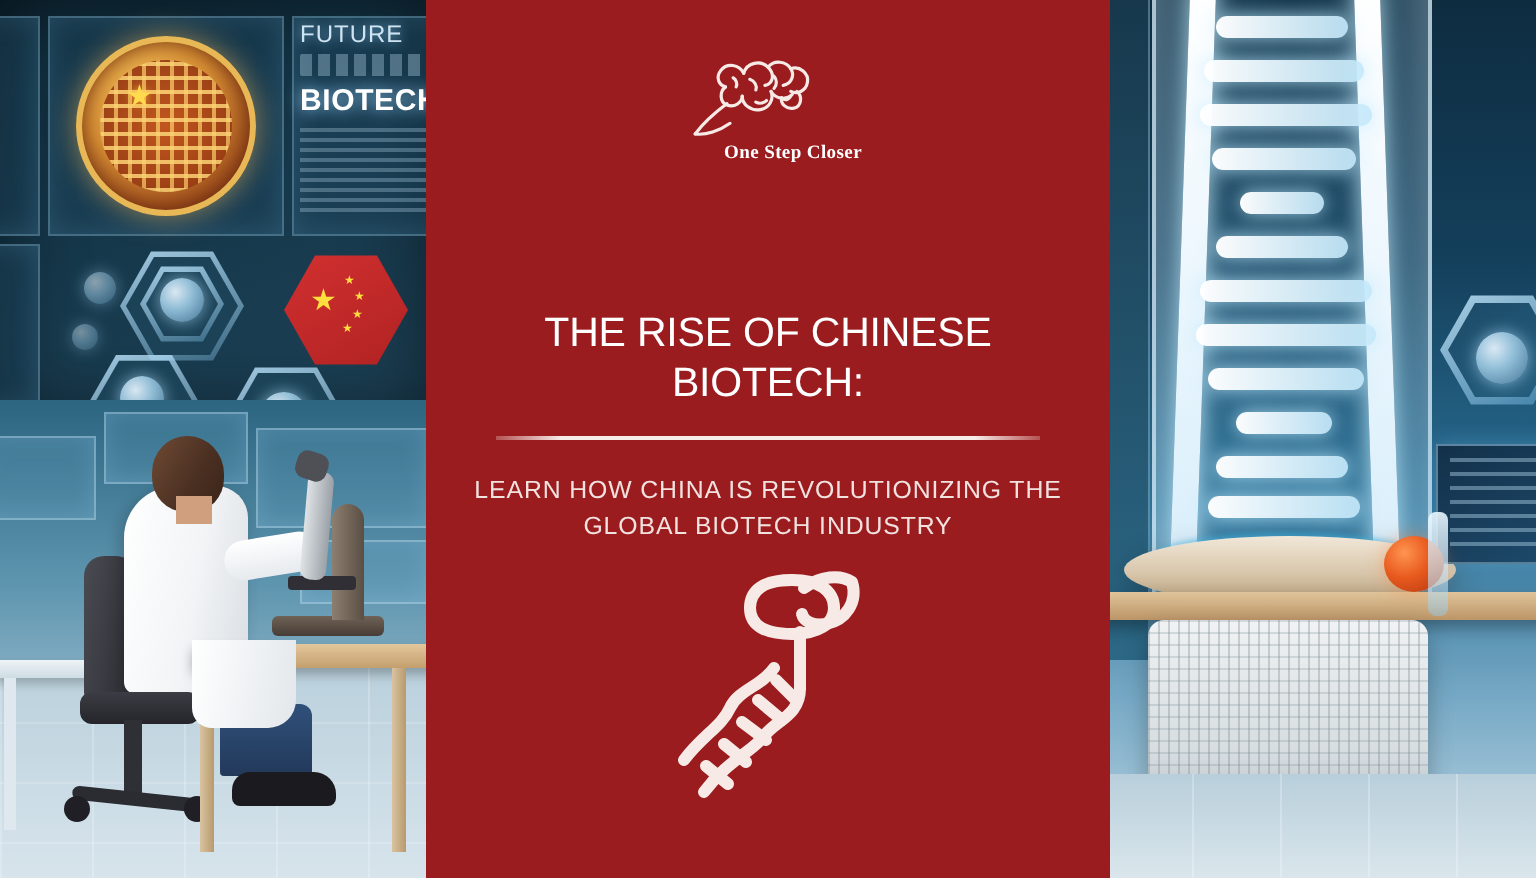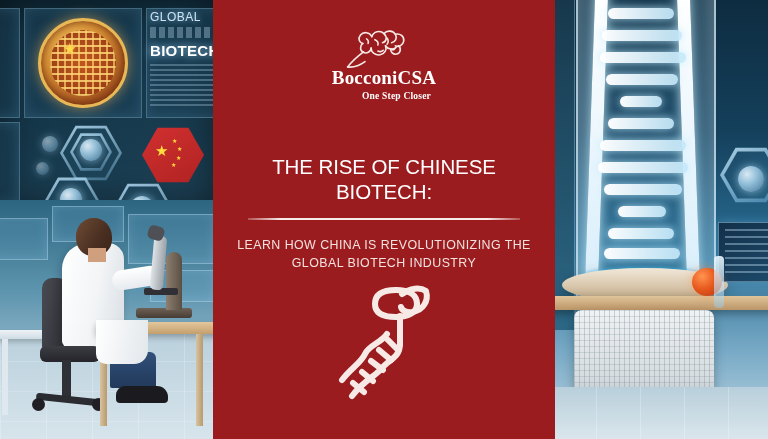--- a/index.html
+++ b/index.html
@@ -345,21 +345,21 @@
     <div class="lp-board">
       <div class="hud-cell hud-c1"></div>
       <div class="hud-cell hud-c2"></div>
       <div class="hud-cell hud-c3"></div>
       <div class="hud-cell hud-c4"></div>
 
       <div class="seal">
         <span class="seal-star">★</span>
       </div>
 
-      <div class="txt-chinese">GLOBAL</div>
+      <div class="txt-chinese">FUTURE</div>
       <div class="txt-ghost"></div>
       <div class="txt-biotech">BIOTECH</div>
       <div class="txt-body"></div>
 
       <div class="hex-ring" style="left:60px; top:124px; width:62px; height:58px;"></div>
       <div class="hex-ring" style="left:70px; top:132px; width:42px; height:40px;"></div>
       <div class="cellball" style="left:80px; top:139px; width:22px; height:22px;"></div>
 
       <div class="cellball" style="left:42px; top:136px; width:16px; height:16px; opacity:.55;"></div>
       <div class="cellball" style="left:36px; top:162px; width:13px; height:13px; opacity:.45;"></div>
@@ -468,21 +468,20 @@
         <path d="M62 26c3 5 10 6 14 2"></path>
         <path d="M79 26c4 3 3 10-2 11s-9-3-8-7"></path>
         <path d="M48 18c3 1 5 4 4 7"></path>
         <path d="M64 16c2 2 2 6 0 8"></path>
         <path d="M37 17c2 1 3 4 2 6"></path>
         <path d="M70 31c2 1 4 0 5-2"></path>
         <path d="M52 33c2 1 5 1 7-1"></path>
         <path d="M33 34C25 40 18 46 12 54"></path>
         <path d="M12 54c7 1 16-2 23-7"></path>
       </svg>
-      <div class="logo-name">BocconiCSA</div>
       <div class="logo-tagline">One Step Closer</div>
     </div>
 
     <div class="headline-block">
       <div class="headline">
         <span>THE RISE OF CHINESE BIOTECH:</span>
       </div>
       <div class="divider"></div>
       <div class="subhead">
         <span>LEARN HOW CHINA IS REVOLUTIONIZING THE</span>

